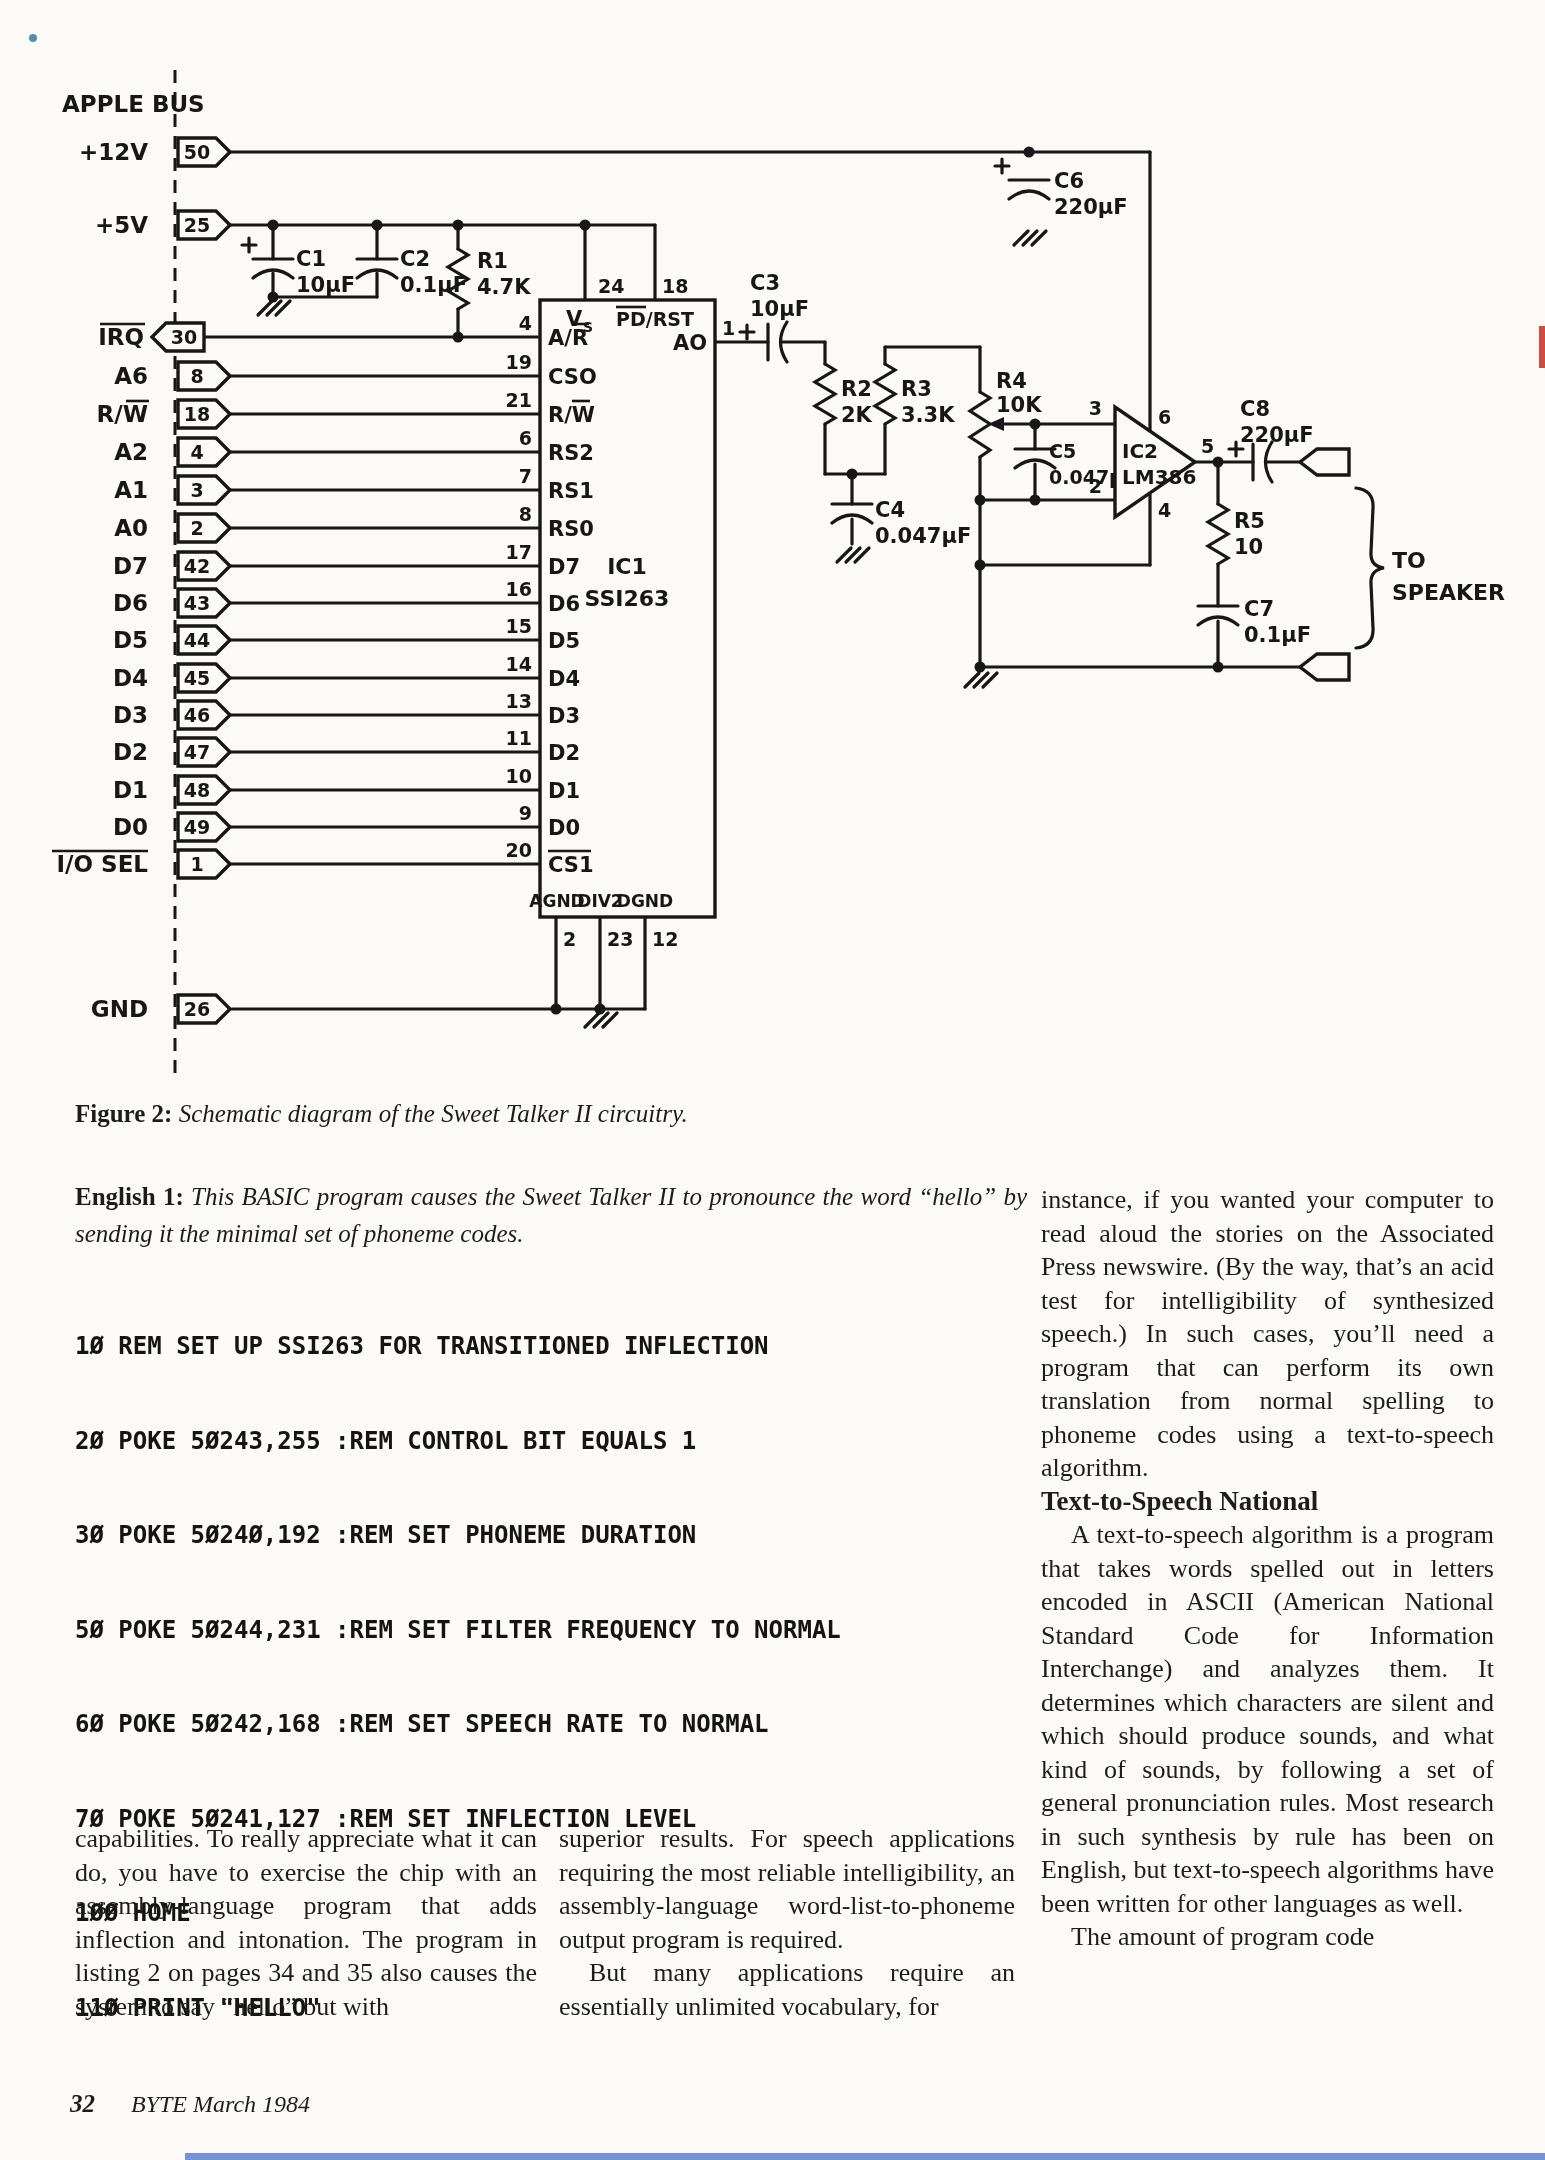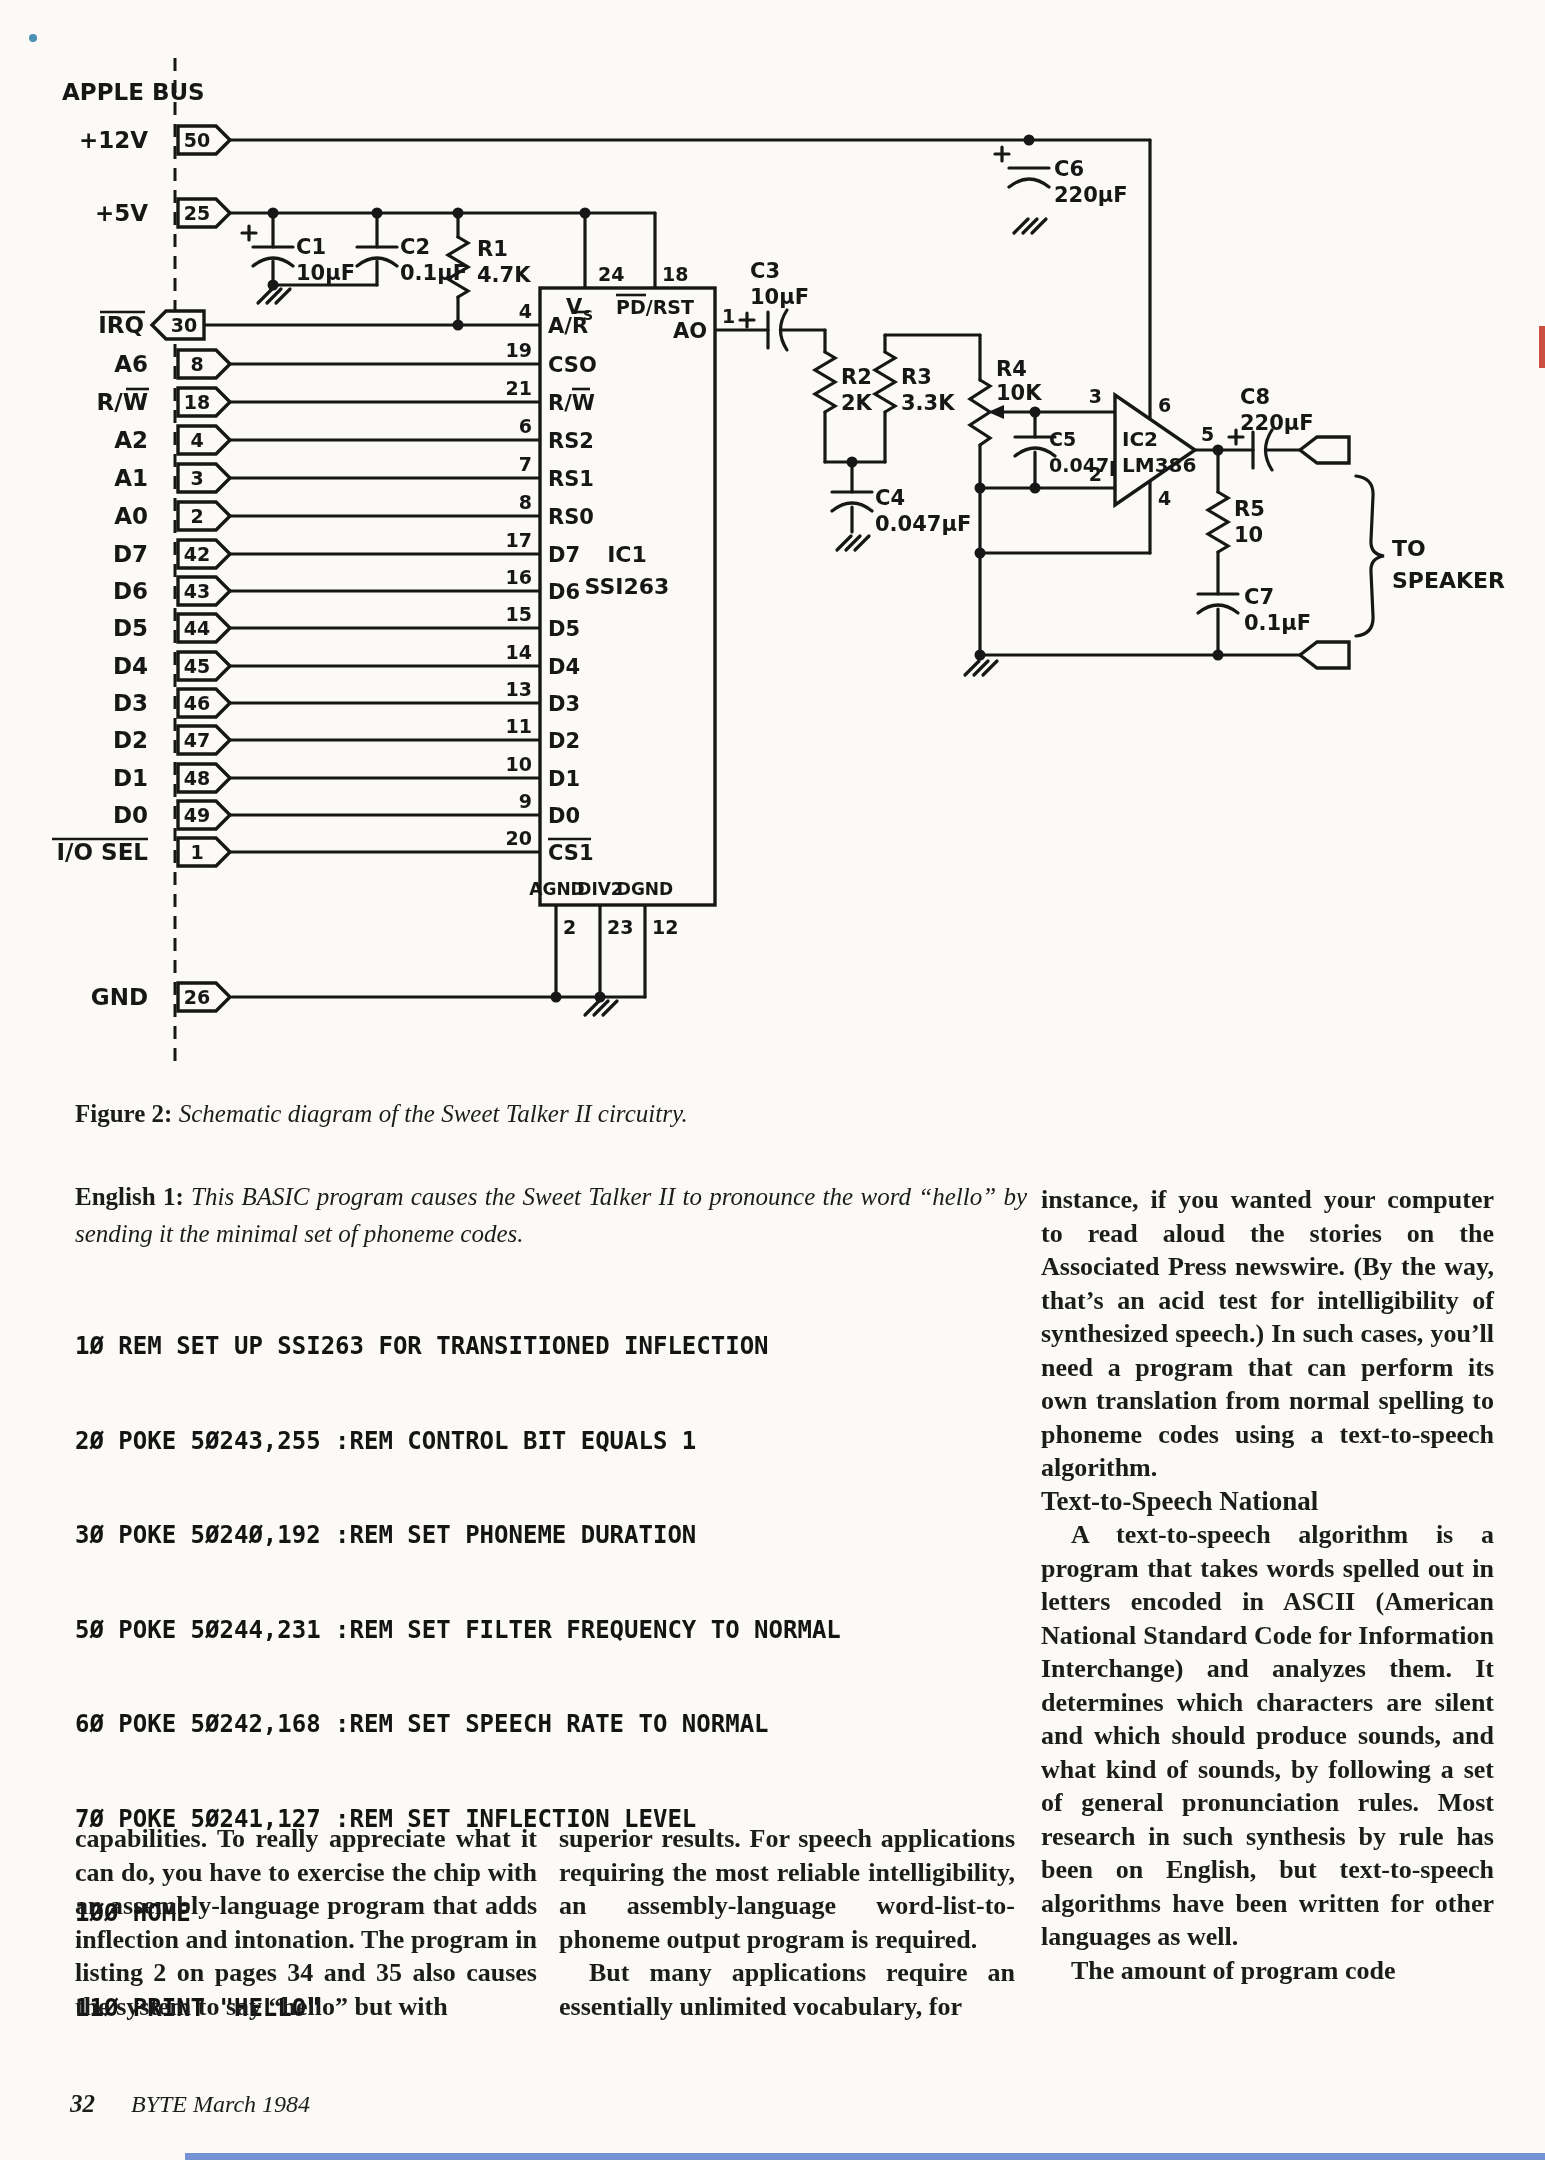--- a/index.html
+++ b/index.html
@@ -1,37 +1,37 @@
 <!DOCTYPE html>
 <html><head>
 <meta charset="utf-8">
 <style>
   html,body{margin:0;padding:0;background:#888;}
   .page{position:relative;width:1545px;height:2160px;background:#fbfaf6;
         font-family:"Liberation Serif",serif;color:#1c1c1c;overflow:hidden;margin:0 auto;}
   
-  .schem{position:absolute;left:0;top:0;}
+  .schem{position:absolute;left:0;top:12px;}
   svg text{font-family:"DejaVu Sans",sans-serif;font-weight:bold;fill:#171717;}
   .t14{font-size:14px}.t17{font-size:17px}.t19{font-size:19px}.t20{font-size:20px}
   .t21{font-size:21px}.t22{font-size:22px}.t23{font-size:23px}
   .wire{stroke:#171717;stroke-width:3.2;fill:none;stroke-linecap:round}
   .thick{stroke-width:4.4}
   .tag{fill:#fbfaf6;stroke:#171717;stroke-width:3.4}
   .dot{fill:#171717}
   .dash{stroke:#171717;stroke-width:3;stroke-dasharray:13 9;fill:none}
   .ovl{stroke:#171717;stroke-width:2.6}
   
   .figcap{position:absolute;left:75px;top:1100px;width:1000px;font-size:25px;}
   .lstcap{position:absolute;left:75px;top:1178px;width:952px;font-size:25px;line-height:37px;text-align:justify;}
   .capb{font-weight:bold;font-style:normal;}
   .capi{font-style:italic;}
   .listing{position:absolute;left:75px;top:1268px;font-family:"DejaVu Sans Mono",monospace;
            font-weight:bold;font-size:24px;line-height:31.5px;color:#141414;white-space:pre;}
   .col{position:absolute;text-align:justify;font-size:26px;line-height:33.5px;}
-  .col p{margin:0;font-weight:bold;}
+  .col p{margin:0;}
   .indent{text-indent:30px;}
   .colhead{font-weight:bold;font-size:27px;margin:36px 0 6px 0;text-align:left;}
   .col-left{left:75px;top:1822px;width:462px;}
   .col-mid{left:559px;top:1822px;width:456px;}
   .col-right{left:1041px;top:1183px;width:453px;}
   .footer{position:absolute;left:70px;top:2090px;font-size:24px;font-style:italic;}
   .footer .pg{font-weight:bold;font-size:25px;margin-right:36px;}
   
   .dot-blue{position:absolute;left:29px;top:34px;width:8px;height:8px;border-radius:50%;background:#2a7ea8;opacity:.85;}
   .strip-blue{position:absolute;left:185px;bottom:0;width:1360px;height:7px;background:#5c7fce;opacity:.85;}

